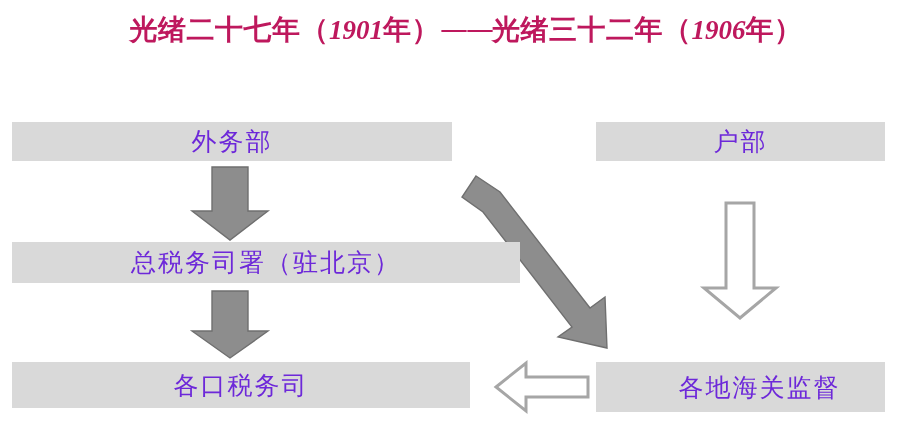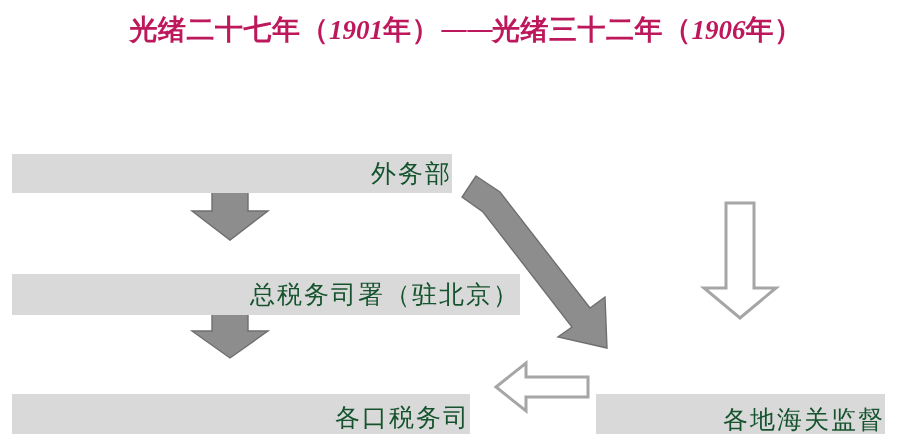--- a/index.html
+++ b/index.html
@@ -43,30 +43,29 @@
   }
   .title .dash {
     letter-spacing: -2px;
     font-weight: 500;
   }
 
   
   .node {
     position: absolute;
     background: #d9d9d9;
-    color: #14532d;
+    color: #6d28d9;
     display: flex;
     align-items: center;
-    justify-content: flex-end;
+    justify-content: center;
     font-family: "Liberation Serif", "DejaVu Serif", serif;
     font-size: 25px;
     letter-spacing: 2px;
     white-space: nowrap;
     box-sizing: border-box;
-    margin-top: 32px;
   }
 
   #node-waiwubu      { left: 12px;  top: 122px; width: 440px; height: 39px; }
   #node-hubu         { left: 596px; top: 122px; width: 289px; height: 39px; }
   #node-zongshuiwu   { left: 12px;  top: 242px; width: 508px; height: 41px; }
   #node-gekou        { left: 12px;  top: 362px; width: 458px; height: 46px; }
   #node-haiguan      { left: 596px; top: 362px; width: 289px; height: 50px; padding-left: 38px; }
 
   
   #arrow-layer {
@@ -100,20 +99,23 @@
 
     <polygon class="hollow-arrow" points="726,203 754,203 754,288 776,288 740,318 704,288 726,288"></polygon>
 
     <polygon class="hollow-arrow" points="496,387 526,363 526,377 588,377 588,397 526,397 526,411"></polygon>
   </svg>
 
   <div class="node" id="node-waiwubu">
     <span>外务部</span>
   </div>
 
+  <div class="node" id="node-hubu">
+    <span>户部</span>
+  </div>
 
   <div class="node" id="node-zongshuiwu">
     <span>总税务司署（驻北京）</span>
   </div>
 
   <div class="node" id="node-gekou">
     <span>各口税务司</span>
   </div>
 
   <div class="node" id="node-haiguan">

